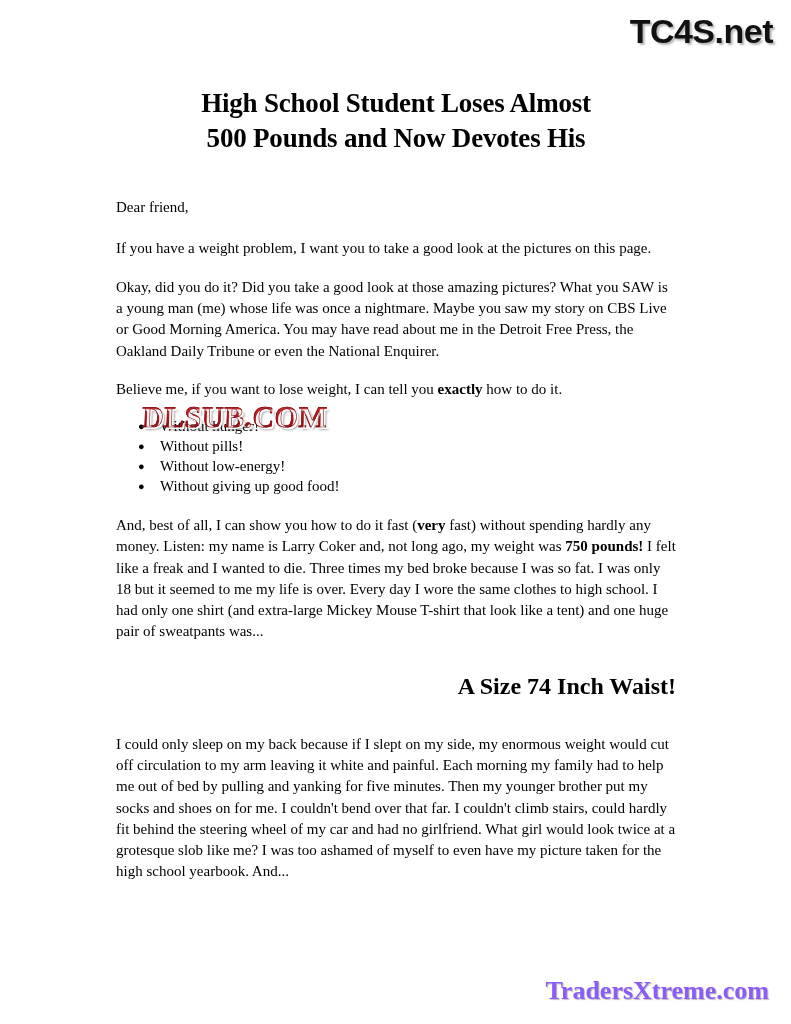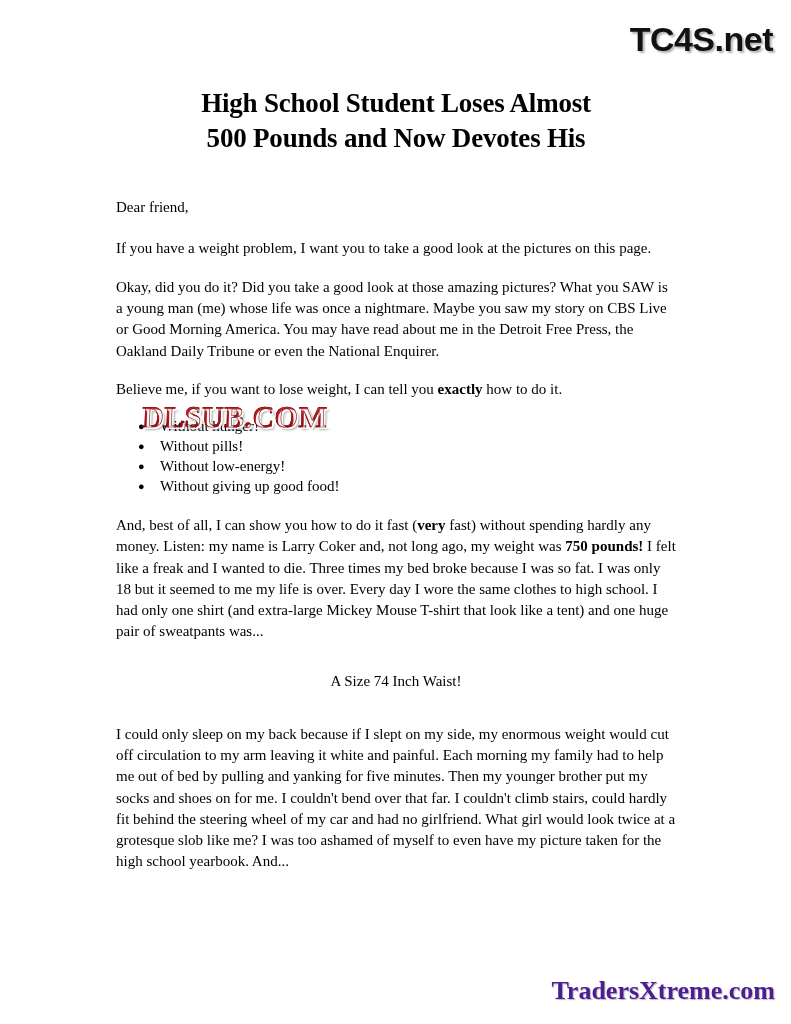--- a/index.html
+++ b/index.html
@@ -17,21 +17,21 @@
   }
   .page {
     position: relative;
     width: 791px;
     height: 1024px;
     box-sizing: border-box;
   }
   
   .site-brand {
     position: absolute;
-    top: 20px;
+    top: 12px;
     right: 18px;
     font-family: "Liberation Sans", sans-serif;
     font-weight: bold;
     font-size: 34px;
     letter-spacing: -0.5px;
     color: #111111;
     text-shadow: 2px 2px 2px rgba(120,120,120,0.55);
   }
   .content {
     position: absolute;
@@ -78,23 +78,23 @@
   }
   .bullets li::before {
     content: "\25CF";
     position: absolute;
     left: 0;
     top: 0;
     font-size: 11px;
     line-height: 1.8;
   }
   .subhead {
-    text-align: center;
-    font-weight: normal;
-    font-size: 15px;
+    text-align: right;
+    font-weight: bold;
+    font-size: 24px;
     margin: 30px 0 34px 0;
   }
   .para-block-final {
     margin-top: 0;
   }
   b, strong { font-weight: bold; }
 
   
   .stamp {
     position: absolute;
@@ -112,26 +112,26 @@
   }
   .stamp .stamp-inner {
     background: linear-gradient(180deg, #e04046 0%, #b11217 55%, #8e0e12 100%);
     -webkit-background-clip: text;
     background-clip: text;
     color: transparent;
   }
   
   .footer-brand {
     position: absolute;
-    right: 16px;
+    right: 22px;
     bottom: 18px;
     font-family: "Liberation Serif", serif;
     font-weight: bold;
     font-size: 26px;
-    color: #4c1d95;
+    color: #8b5cf6;
     text-shadow: 1px 1px 1px rgba(120,120,120,0.5);
   }
 </style>
 </head>
 <body>
 
 <div class="page">
 
   <div class="site-brand">TC4S.net</div>
 

